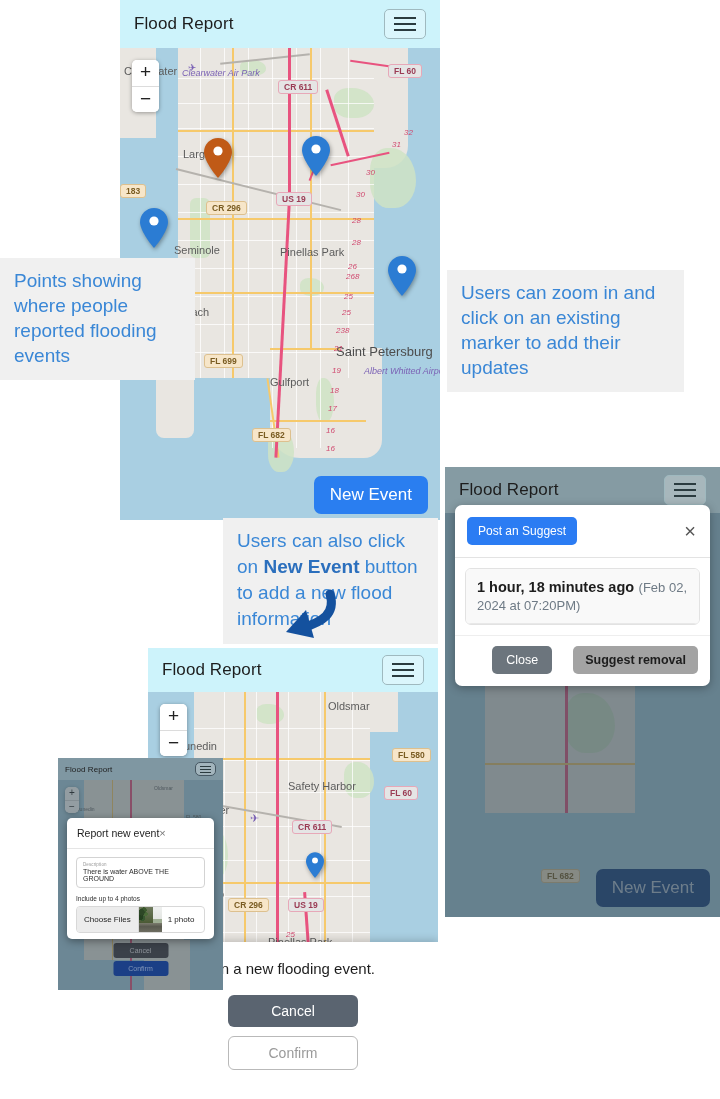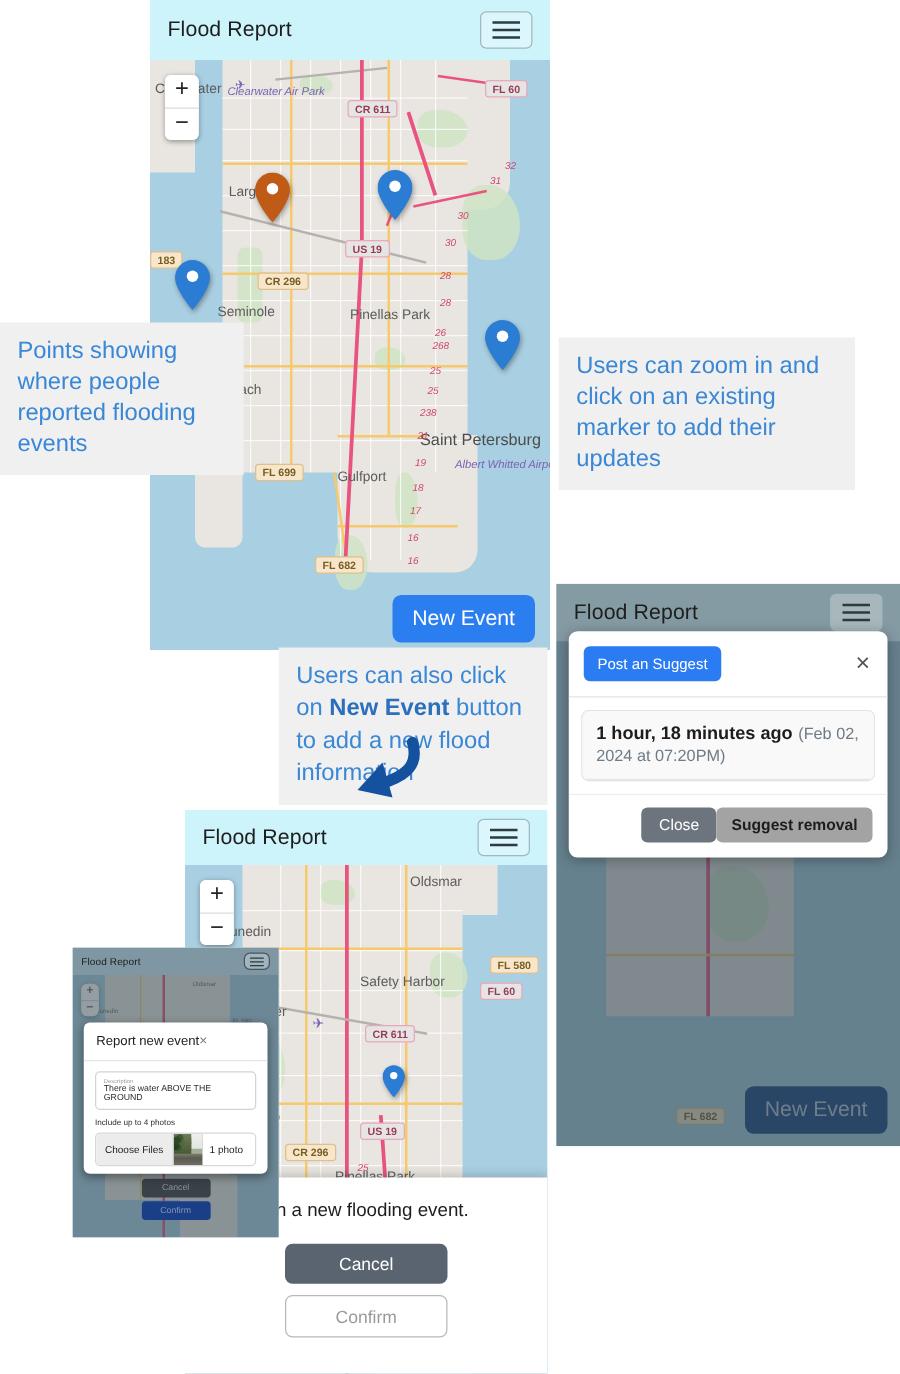--- a/index.html
+++ b/index.html
@@ -28,21 +28,21 @@
   }
   .map .lbl.city { font-size: 11px; color: #5c5c5c; }
   .map .lbl.big { font-size: 13px; color: #4d4d4d; }
   .map .lbl.ital { font-style: italic; color: #7b62b5; font-size: 9px; }
   .shield {
     position: absolute; font-size: 8.5px; color: #7d4f2a;
     background: #f7ddc4; border: 1px solid #d9b893; border-radius: 3px;
     padding: 1px 5px; white-space: nowrap; font-weight: 600;
   }
   .shield.pink { background: #e5e5e5; border-color: #e7a8b8; color: #9a3b54; }
-  .shield.tan  { background: #f7e6c9; border-color: #ddc08e; color: #7a5c22; margin-top: 17px; }
+  .shield.tan  { background: #f7e6c9; border-color: #ddc08e; color: #7a5c22; }
   .mile { position: absolute; font-size: 8px; color: #d0486e; font-style: italic; }
 
   
   .zoomctl {
     position: absolute; width: 27px; border-radius: 5px; overflow: hidden;
     background: #fff; box-shadow: 0 1px 4px rgba(0,0,0,.35);
   }
   .zoomctl div {
     height: 26px; line-height: 24px; text-align: center;
     font-size: 19px; color: #222; cursor: pointer; background: #fff;
@@ -107,21 +107,21 @@
   .xclose { font-size:20px; color:#555; cursor:pointer; line-height:1; padding:0 2px; }
   .sheet-body { padding: 10px; }
   .card { border:1px solid #e2e2e2; border-radius:6px; overflow:hidden; }
   .card-head { background:#f9f9f9; padding:9px 11px; border-bottom:1px solid #e8e8e8; }
   .card-head .when { font-size:14.5px; font-weight:bold; color:#1d1d1d; }
   .card-head .abs { font-size:13px; color:#6e7a85; }
   .card-body { padding: 10px 11px 12px; }
   .card-body .desc { font-size:11.5px; color:#303030; margin-bottom:9px; }
   .photo { width: 100%; height: 104px; border-radius:2px; overflow:hidden; position:relative; background:#cfd3cd; }
   .sheet-foot {
-    display:flex; justify-content:flex-end; gap:0; padding:10px 12px 12px;
+    display:flex; justify-content:flex-end; gap:21px; padding:10px 12px 12px;
     border-top:1px solid #eee;
   }
   .btn-grey { background:#6c757d; color:#fff; border:none; border-radius:5px; font-size:12.5px; padding:7px 14px; cursor:pointer; font-family:"Liberation Sans",sans-serif; }
   .btn-amber { background:#a3a3a3; color:#1d1d1d; border:none; border-radius:5px; font-size:12.5px; padding:7px 12px; cursor:pointer; font-weight:600; font-family:"Liberation Sans",sans-serif; }
 
   
   #phone3 { position:absolute; left:148px; top:648px; width:290px; height:451px; background:#fff; overflow:hidden; }
   #phone3 .appbar { height: 44px; }
   #phone3 .map { left:0; top:44px; width:290px; height:407px; }
 

